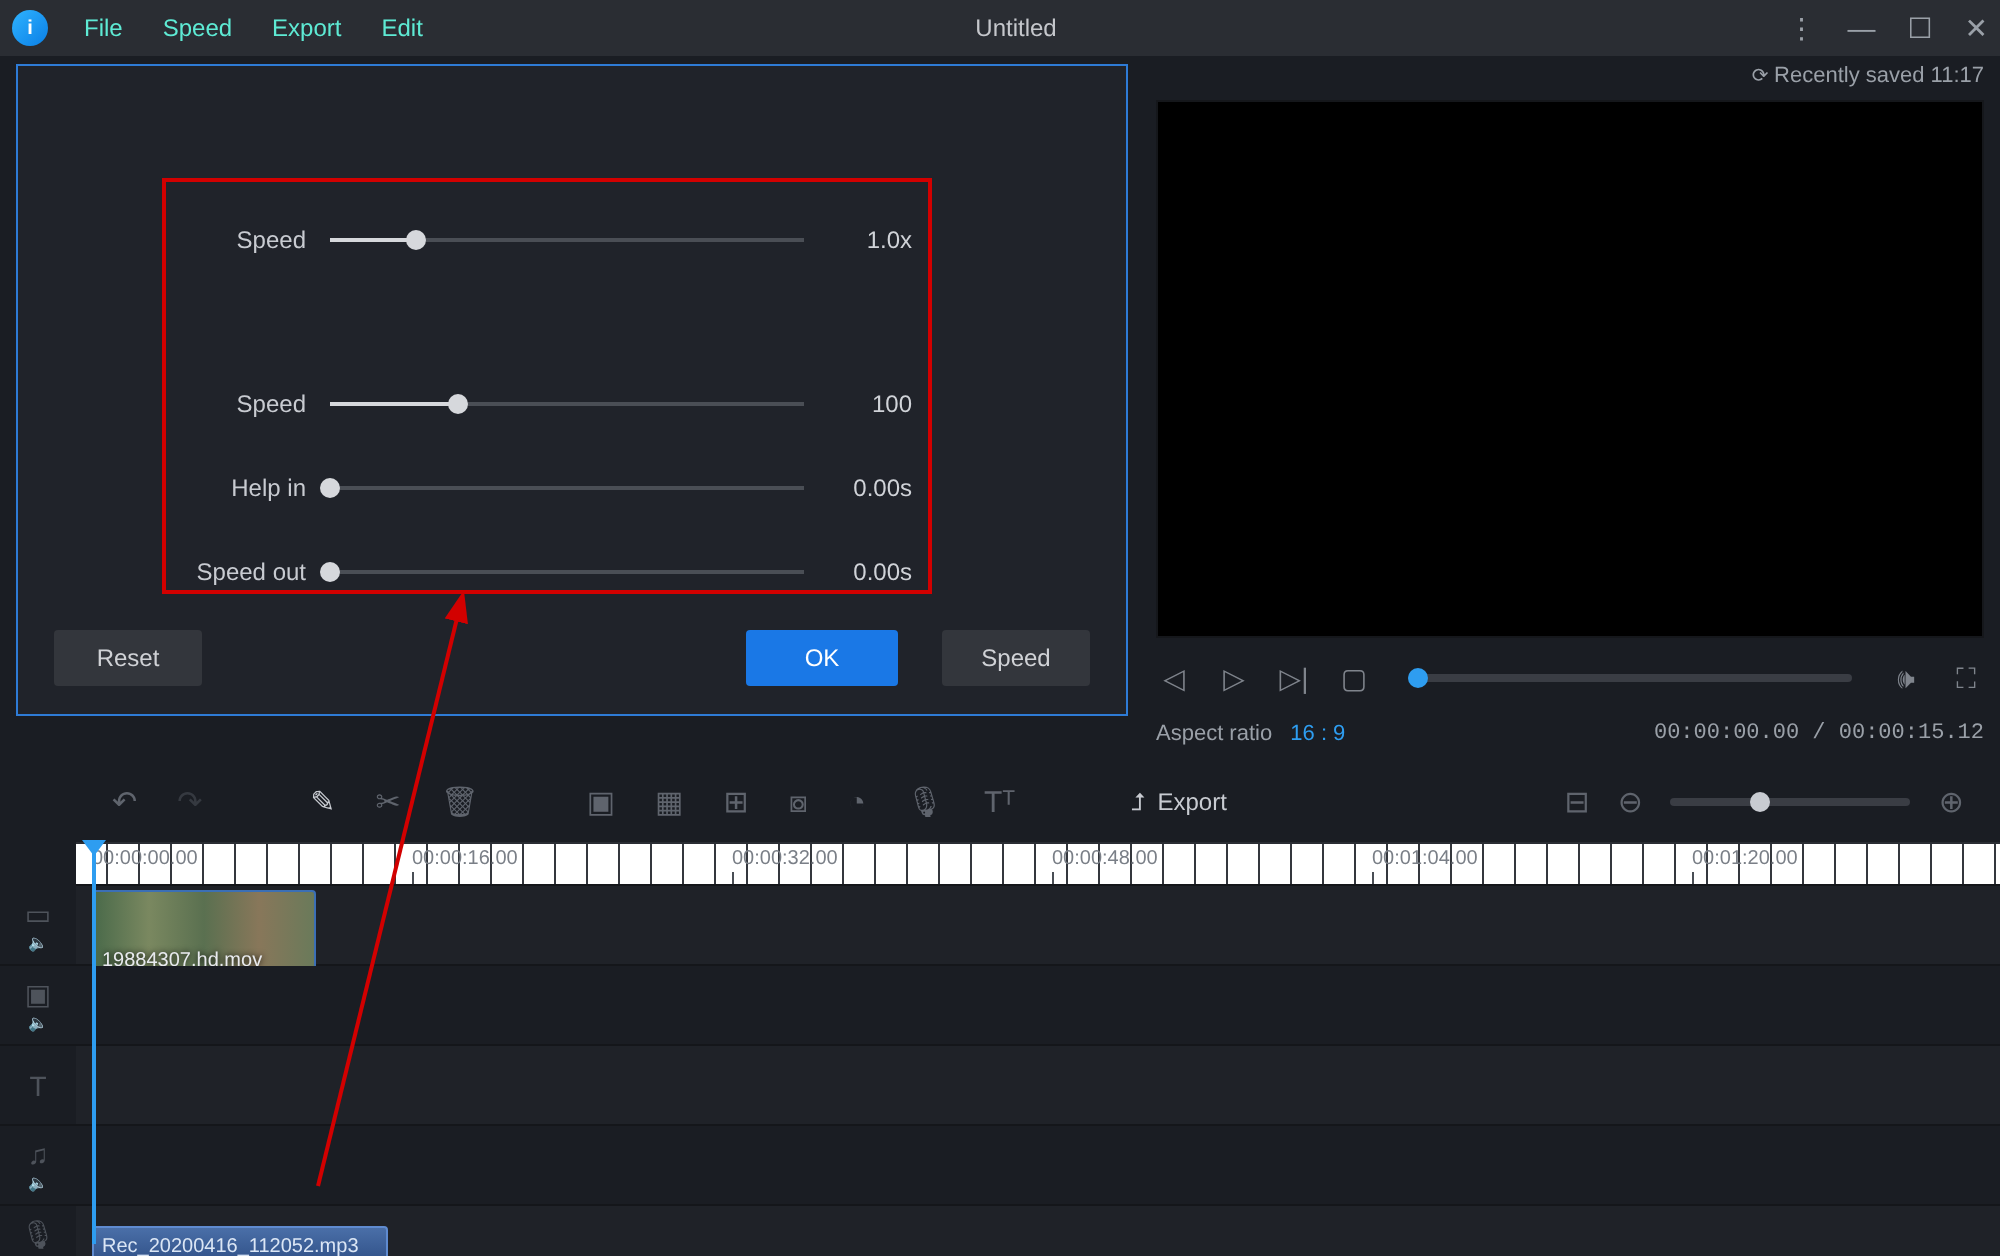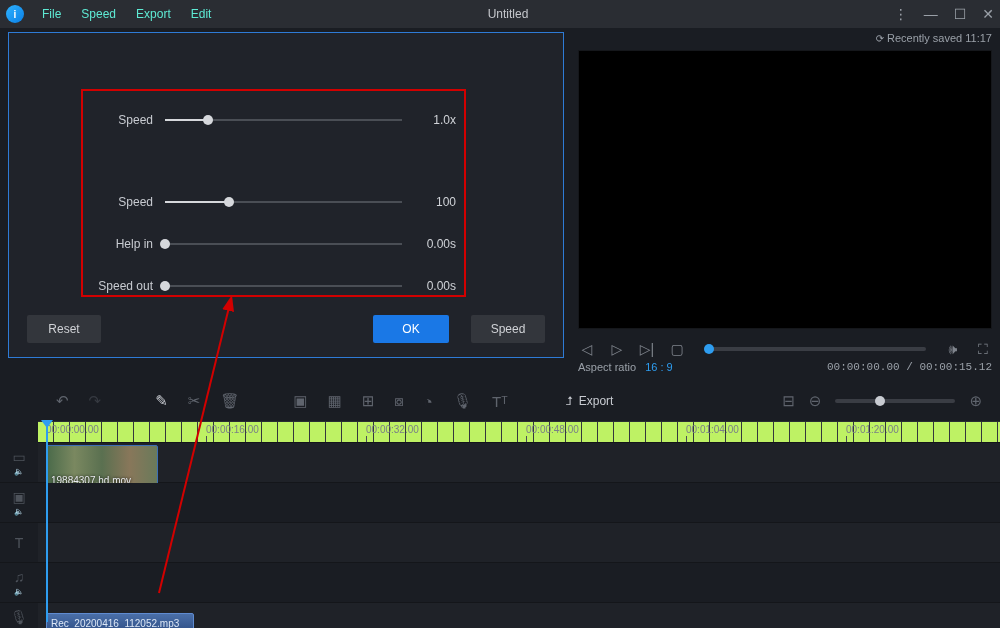--- a/index.html
+++ b/index.html
@@ -38,36 +38,36 @@
   svg.arrow { position:absolute; left:140px; top:260px; width:140px; height:320px; pointer-events:none; overflow:visible; z-index:50;}
 
   
   .saved-bar { text-align:right; color:#9aa0a8; font-size:11px; height:16px;}
   .saved-bar::before { content:"⟳ "; font-size:10px;}
   .preview { flex:1; background:#000; border:1px solid #15171b; margin:2px 0 8px 0; }
   .play-row { display:flex; align-items:center; gap:12px; height:24px; color:#7f848c;}
   .play-row .seek { flex:1; height:4px; background:#3a3d44; border-radius:2px; position:relative; margin:0 6px;}
   .play-row .seek .dot { position:absolute; left:0; top:-3px; width:10px; height:10px; border-radius:50%; background:#2e9df0;}
   .icbtn { width:18px; text-align:center; cursor:pointer; font-size:14px;}
-  .meta-row { display:flex; justify-content:space-between; font-size:11px;}
+  .meta-row { display:flex; justify-content:space-between; margin-top:10px; font-size:11px;}
   .aspect { color:#9aa0a8;}
   .aspect b { color:#2e9df0; font-weight:normal; margin-left:6px;}
   .timecode { color:#9aa0a8;font-family:Liberation Mono, monospace;}
 
   
   .toolbar { height:40px; display:flex; align-items:center; padding:0 18px 0 56px; gap:20px; color:#5f646d; margin-top:8px;}
   .toolbar .tool { cursor:pointer; font-size:15px;}
   .toolbar .export { display:flex; align-items:center; gap:6px; color:#c8cbd1; margin-left:4px;}
   .tool-right { margin-left:auto; display:flex; align-items:center; gap:14px;}
   .zoom-slider { width:120px; height:4px; background:#3a3d44; position:relative; border-radius:2px;}
   .zoom-slider .zthumb { position:absolute; left:40px; top:-3px; width:10px; height:10px; border-radius:50%; background:#c8cbd1;}
 
   
   .timeline { position:relative; padding-left:38px; }
-  .ruler { height:22px; position:relative; background:#bef264; border-top:1px solid #2a2d33; border-bottom:1px solid #14161a;}
+  .ruler { height:22px; position:relative; background:#ffffff; border-top:1px solid #2a2d33; border-bottom:1px solid #14161a;}
   .ruler .playhead { position:absolute; left:8px; top:0; width:2px; height:200px; background:#2e9df0; z-index:5;}
   .ruler .playhead::before { content:""; position:absolute; top:-2px; left:-5px; width:12px; height:8px; background:#2e9df0; clip-path: polygon(0 0,100% 0,50% 100%);}
   .tick { position:absolute; top:0; height:100%; color:#7a7f87; font-size:10px;}
   .tick span { position:absolute; top:2px; left:0;}
   .tick::before { content:""; position:absolute; bottom:0; left:0; width:1px; height:6px; background:#4a4e55;}
   .minor-ticks { position:absolute; inset:0; background-image: repeating-linear-gradient(to right, transparent 0, transparent 15px, #34373d 15px, #34373d 16px); }
 
   .track-icons { position:absolute; left:0; top:22px; width:38px;}
   .track-icons .trow { height:40px; display:flex; flex-direction:column; align-items:center; justify-content:center; color:#4e535b; font-size:14px; gap:2px; border-bottom:1px solid #14161a;}
   .track-icons .trow .mini { font-size:8px;}

